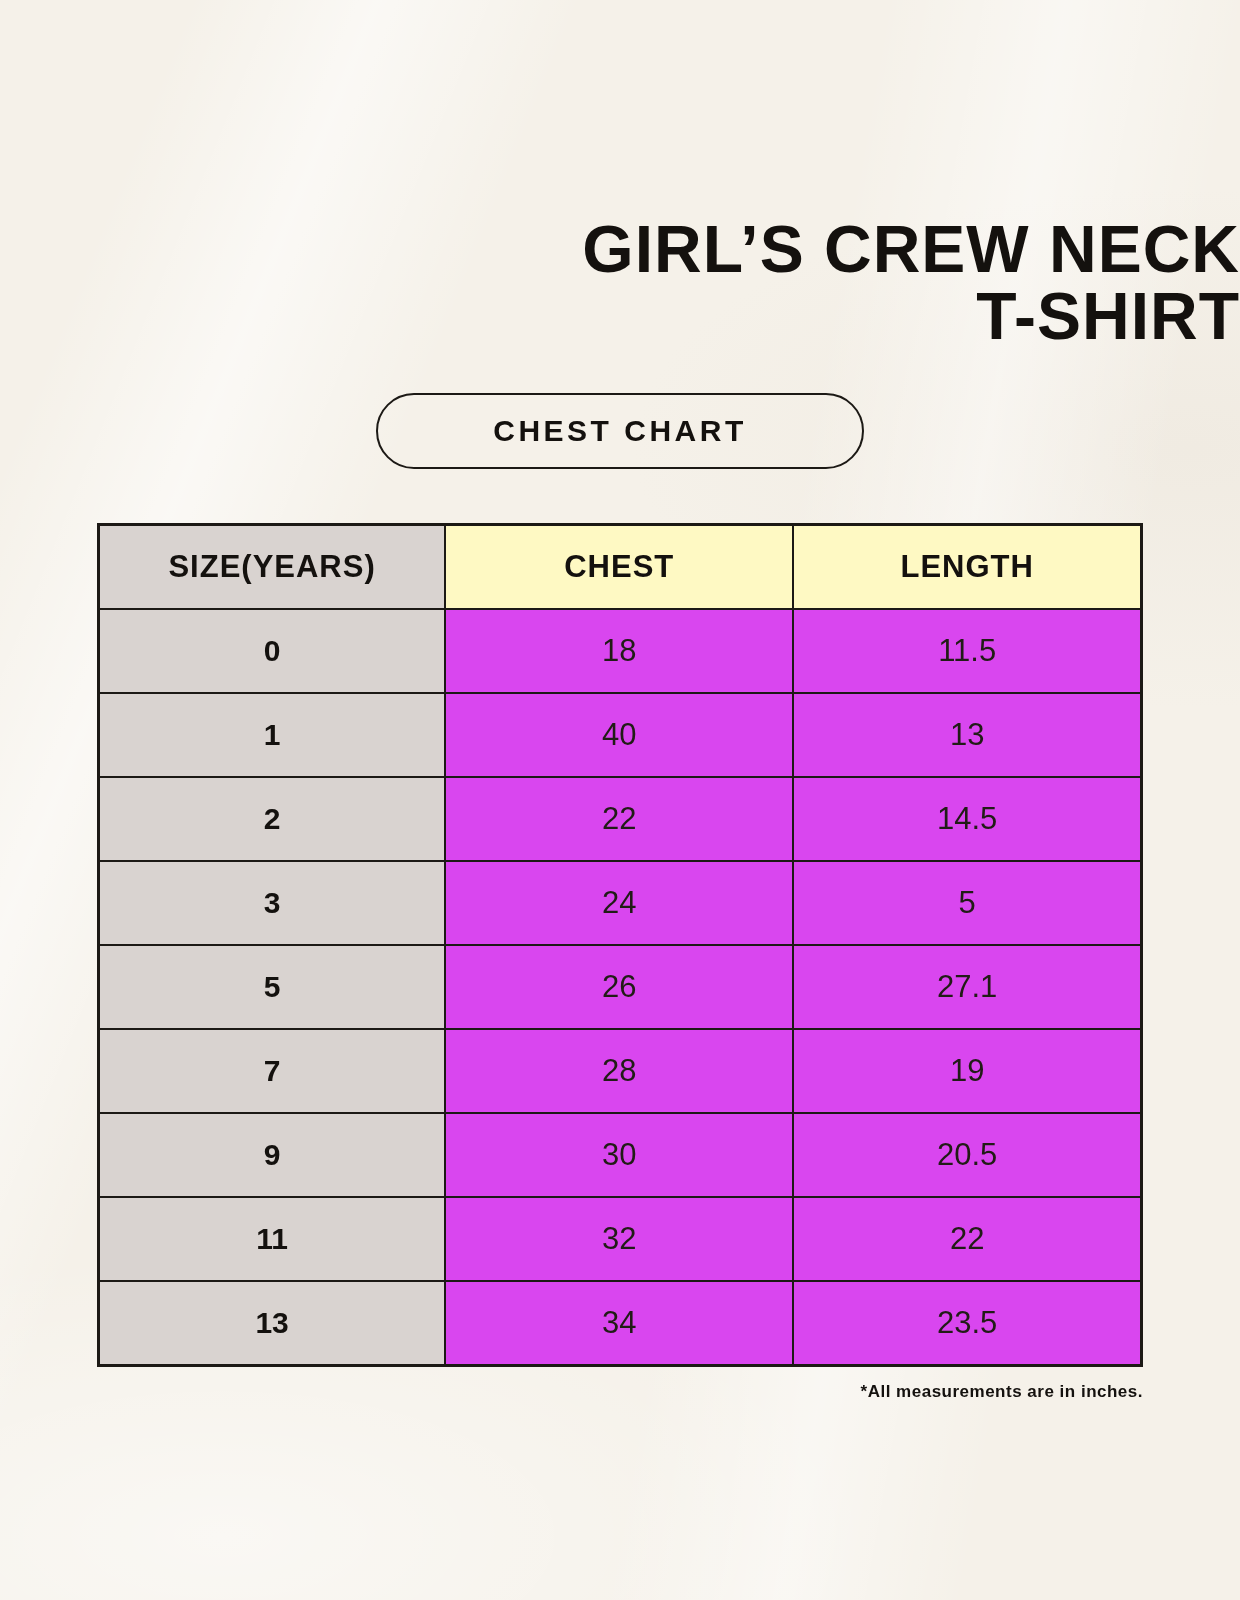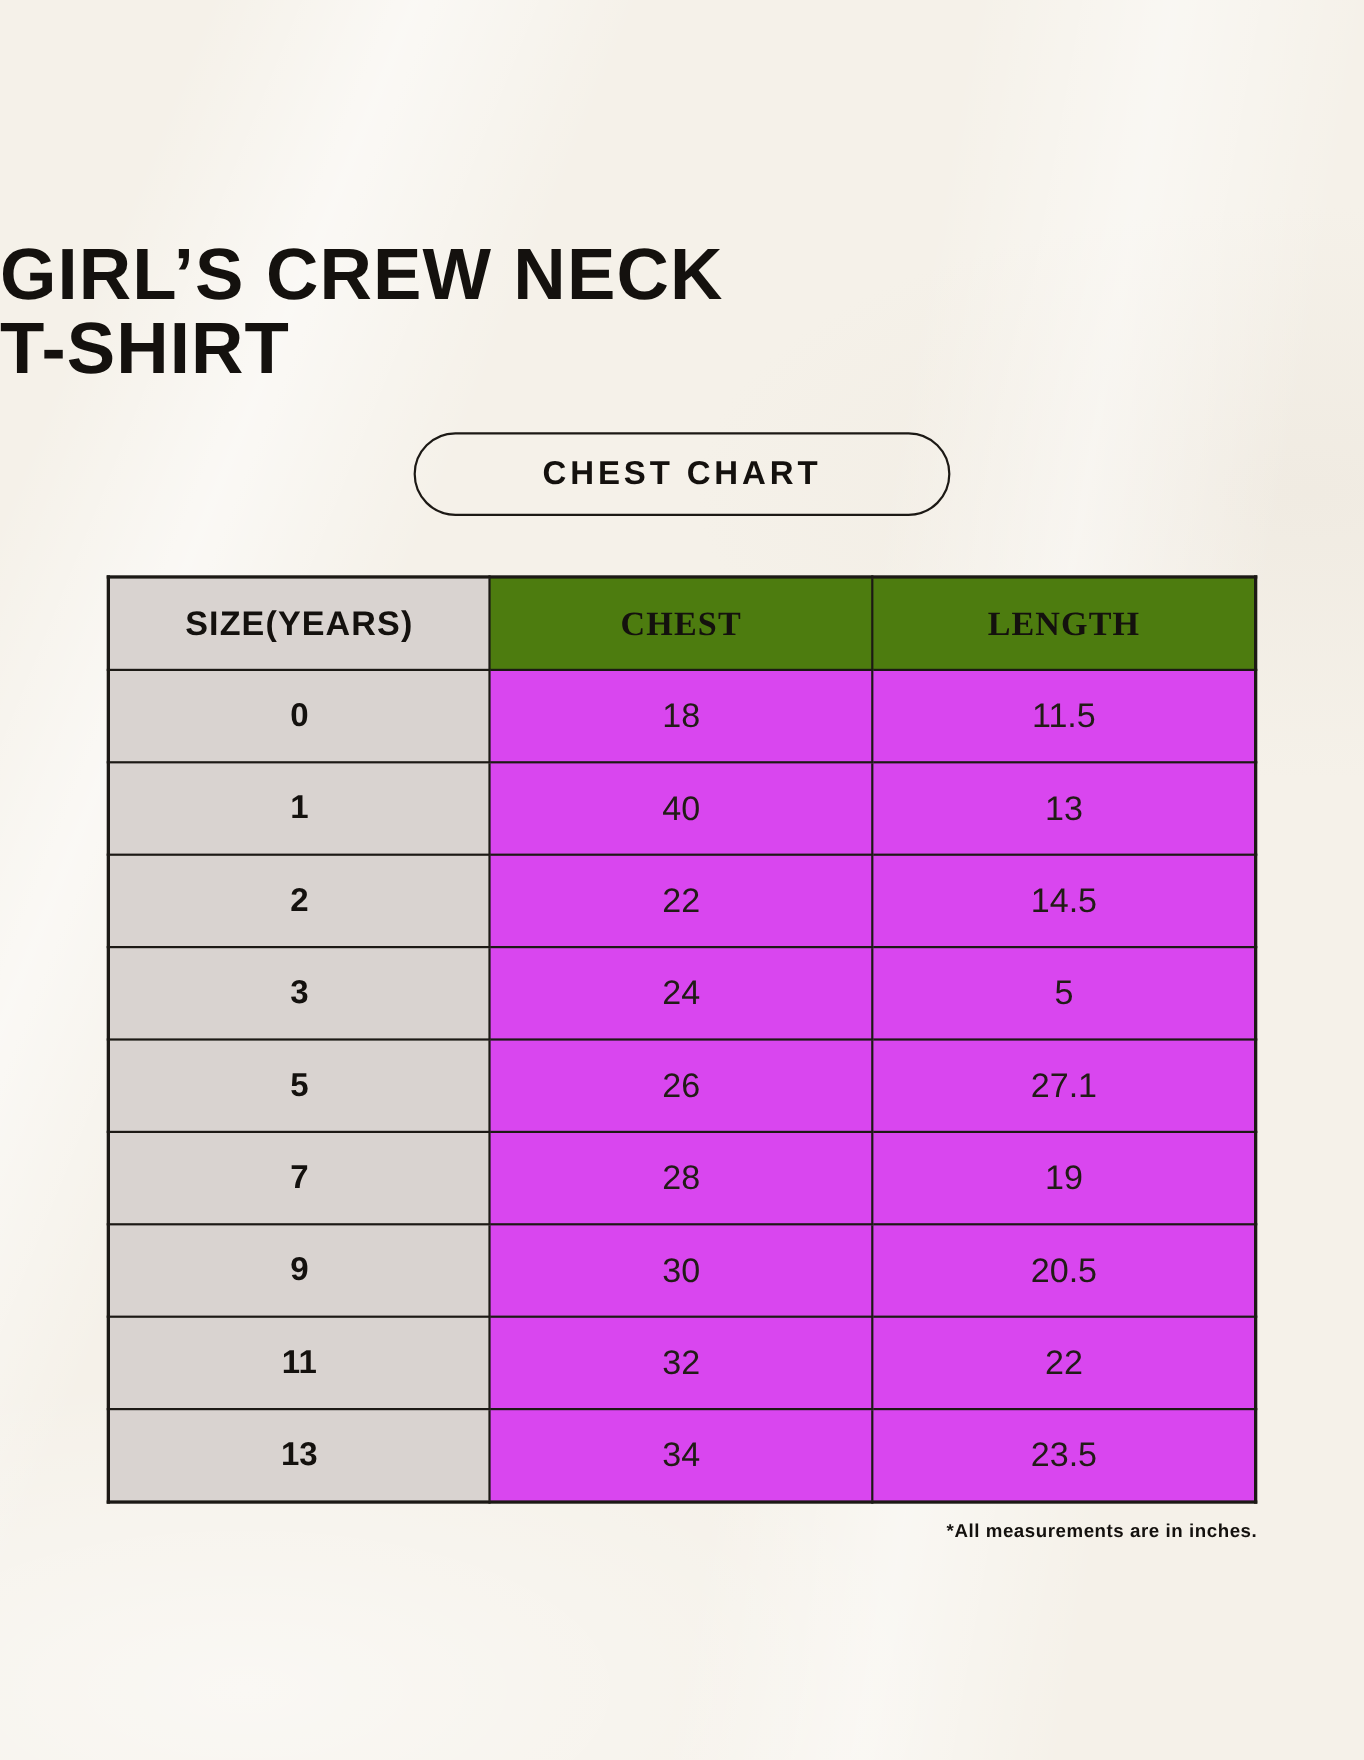--- a/index.html
+++ b/index.html
@@ -20,21 +20,21 @@
       radial-gradient(900px 420px at 96% 28%, rgba(236,230,220,0.55), rgba(236,230,220,0) 62%);
   }
   .page {
     position: relative;
     width: 1240px;
     height: 1600px;
   }
   .title {
     margin: 0;
     padding-top: 216px;
-    text-align: left;
+    text-align: right;
     font-size: 66px;
     line-height: 1.02;
     font-weight: bold;
     letter-spacing: 1px;
     color: #14110e;
   }
   .title span { display: block; }
   .badge {
     box-sizing: border-box;
     width: 488px;
@@ -71,21 +71,21 @@
     vertical-align: middle;
     padding: 0;
   }
   .size-table th {
     font-size: 31px;
     font-weight: bold;
     letter-spacing: 1px;
     color: #14110e;
   }
   th.col-size { background: #d9d3d0; width: 33%; }
-  th.col-measure { background: #4d7c0f; font-family: Liberation Serif, serif; }
+  th.col-measure { background: #fef9c3; }
   td { background: #d946ef; font-size: 31px; color: #211c16; }
   td.size-cell { background: #d9d3d0; font-weight: bold; font-size: 30px; color: #14110e; }
   .footnote {
     width: 1046px;
     margin: 15px 0 0 97px;
     text-align: right;
     font-size: 17px;
     font-weight: bold;
     letter-spacing: 0.5px;
     color: #14110e;

